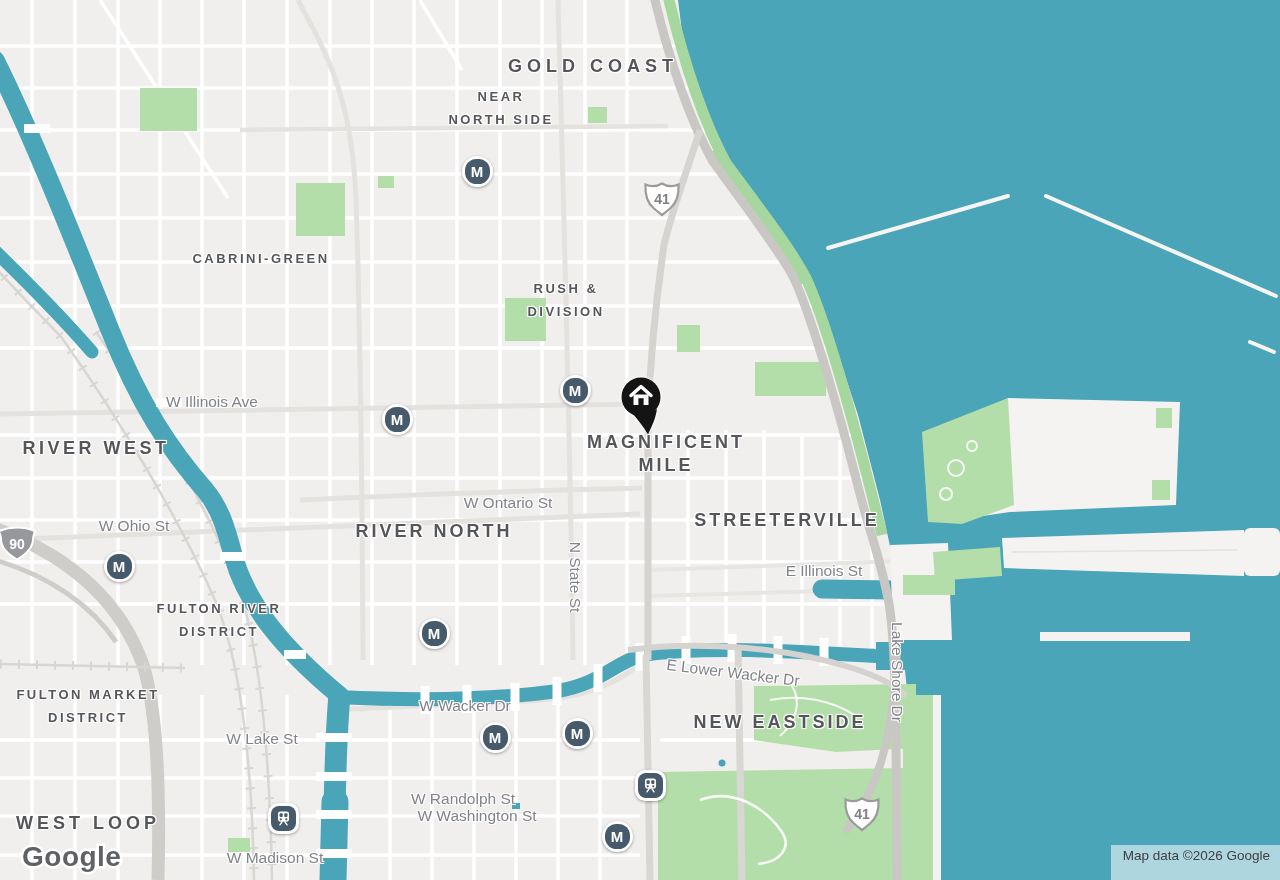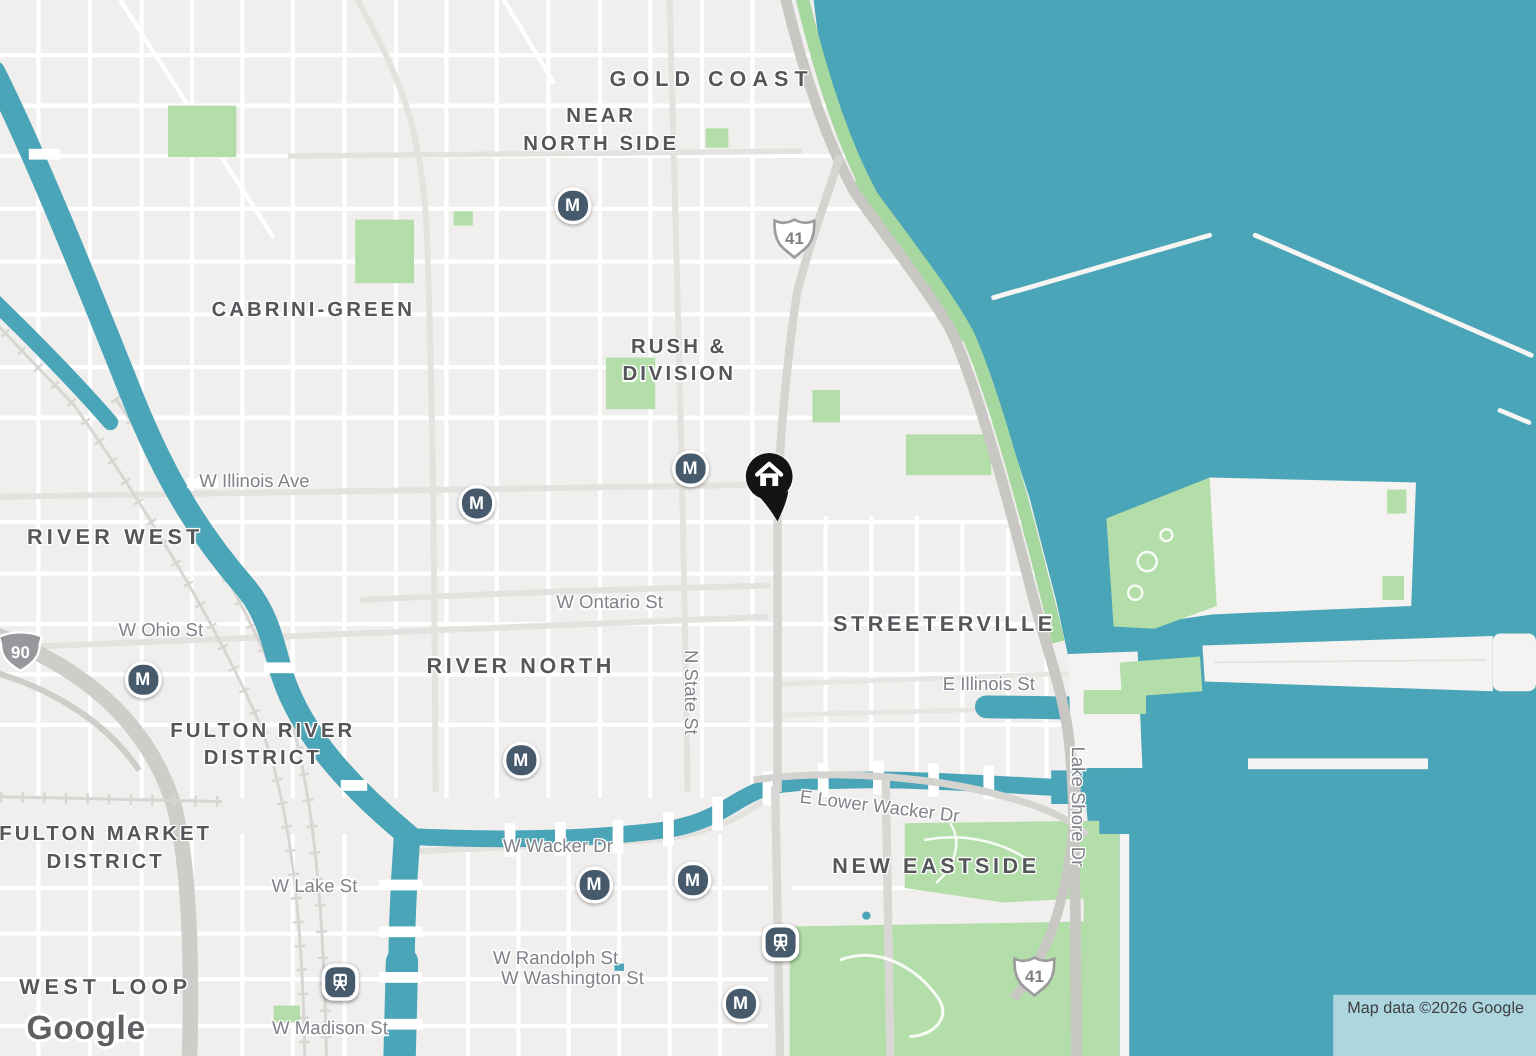--- a/index.html
+++ b/index.html
@@ -4,41 +4,41 @@
 <style>
   :root{
     --water:#49A5B7; --land:#F1EFED; --park:#B3DEA9; --marker:#465A6C; --pin:#141414;
   }
   html,body{margin:0;padding:0;background:#ddd;}
   .stage{position:relative;width:1280px;height:880px;overflow:hidden;background:var(--land);
          font-family:"Liberation Sans",sans-serif;}
   .basemap{position:absolute;left:0;top:0;}
   #overlay{position:absolute;left:0;top:0;width:100%;height:100%;}
   .nb{position:absolute;transform:translate(-50%,-50%);color:#55565A;font-weight:700;
-      font-size:17px;letter-spacing:2.5px;line-height:23px;text-align:center;white-space:nowrap;
+      font-size:13px;letter-spacing:2.5px;line-height:23px;text-align:center;white-space:nowrap;
       text-shadow:-1px -1px 0 #fff,1px -1px 0 #fff,-1px 1px 0 #fff,1px 1px 0 #fff,0 0 3px #fff;}
   .st{position:absolute;color:#82838A;font-size:15.5px;line-height:18px;white-space:nowrap;
       text-shadow:-1px -1px 0 #fff,1px -1px 0 #fff,-1px 1px 0 #fff,1px 1px 0 #fff,0 0 2px #fff;}
   .metro{position:absolute;width:31px;height:31px;margin:-15.5px 0 0 -15.5px;background:#fff;
          border-radius:50%;box-shadow:0 1px 3px rgba(0,0,0,.35);
          display:flex;align-items:center;justify-content:center;}
   .metro .inner{width:25px;height:25px;border-radius:46%;background:var(--marker);color:#fff;
          font-weight:700;font-size:15px;display:flex;align-items:center;justify-content:center;}
   .rail{position:absolute;width:31px;height:31px;margin:-15.5px 0 0 -15.5px;background:#fff;
         border-radius:10px;box-shadow:0 1px 3px rgba(0,0,0,.35);
         display:flex;align-items:center;justify-content:center;}
   .rail .inner{width:25px;height:25px;border-radius:8px;background:var(--marker);
         display:flex;align-items:center;justify-content:center;}
   .shield{position:absolute;transform:translate(-50%,-50%);}
   .shield text{font-family:"Liberation Sans",sans-serif;font-weight:700;font-size:14px;}
   #home-pin{position:absolute;width:56px;height:76px;filter:drop-shadow(0 0 1px rgba(255,255,255,.95)) drop-shadow(0 0 1px rgba(255,255,255,.8));}
   #logo{position:absolute;left:18px;top:836px;}
   #logo text{font-family:"Liberation Sans",sans-serif;font-weight:700;font-size:28px;
              letter-spacing:.5px;fill:#5F6164;stroke:#fff;stroke-width:5px;paint-order:stroke;}
-  #attribution{position:absolute;right:0;bottom:0;height:35px;line-height:22px;padding:0 10px 16px 12px;
+  #attribution{position:absolute;right:0;bottom:0;height:35px;line-height:22px;padding:0 10px 0 12px;
              background:rgba(255,255,255,.55);color:#3F4043;font-size:13.5px;text-align:center;}
 </style>
 </head>
 <body>
 
 <div class="stage">
 
   <svg class="basemap" width="1280" height="880" viewBox="0 0 1280 880">
 
     <rect x="0" y="0" width="1280" height="880" style="fill:var(--land)"></rect>
@@ -187,21 +187,25 @@
       <div class="nb" style="left: 261px; top: 258px;">
         <div>CABRINI-GREEN</div>
       </div>
       <div class="nb" style="left: 566px; top: 300px;">
         <div>RUSH &amp;</div>
         <div>DIVISION</div>
       </div>
       <div class="nb" style="left: 96px; top: 448px; font-size: 18px; letter-spacing: 3.5px;">
         <div>RIVER WEST</div>
       </div>
-      <div class="nb" style="left: 434px; top: 531px; font-size: 18px; letter-spacing: 3px; margin-top: 24px;">
+      <div class="nb" style="left: 666px; top: 454px; font-size: 18px; letter-spacing: 3px;">
+        <div>MAGNIFICENT</div>
+        <div>MILE</div>
+      </div>
+      <div class="nb" style="left: 434px; top: 531px; font-size: 18px; letter-spacing: 3px;">
         <div>RIVER NORTH</div>
       </div>
       <div class="nb" style="left: 763px; top: 520px; font-size: 18px; letter-spacing: 3px; margin-left: 24px;">
         <div>STREETERVILLE</div>
       </div>
       <div class="nb" style="left: 219px; top: 620px;">
         <div>FULTON RIVER</div>
         <div>DISTRICT</div>
       </div>
       <div class="nb" style="left: 88px; top: 706px;">

